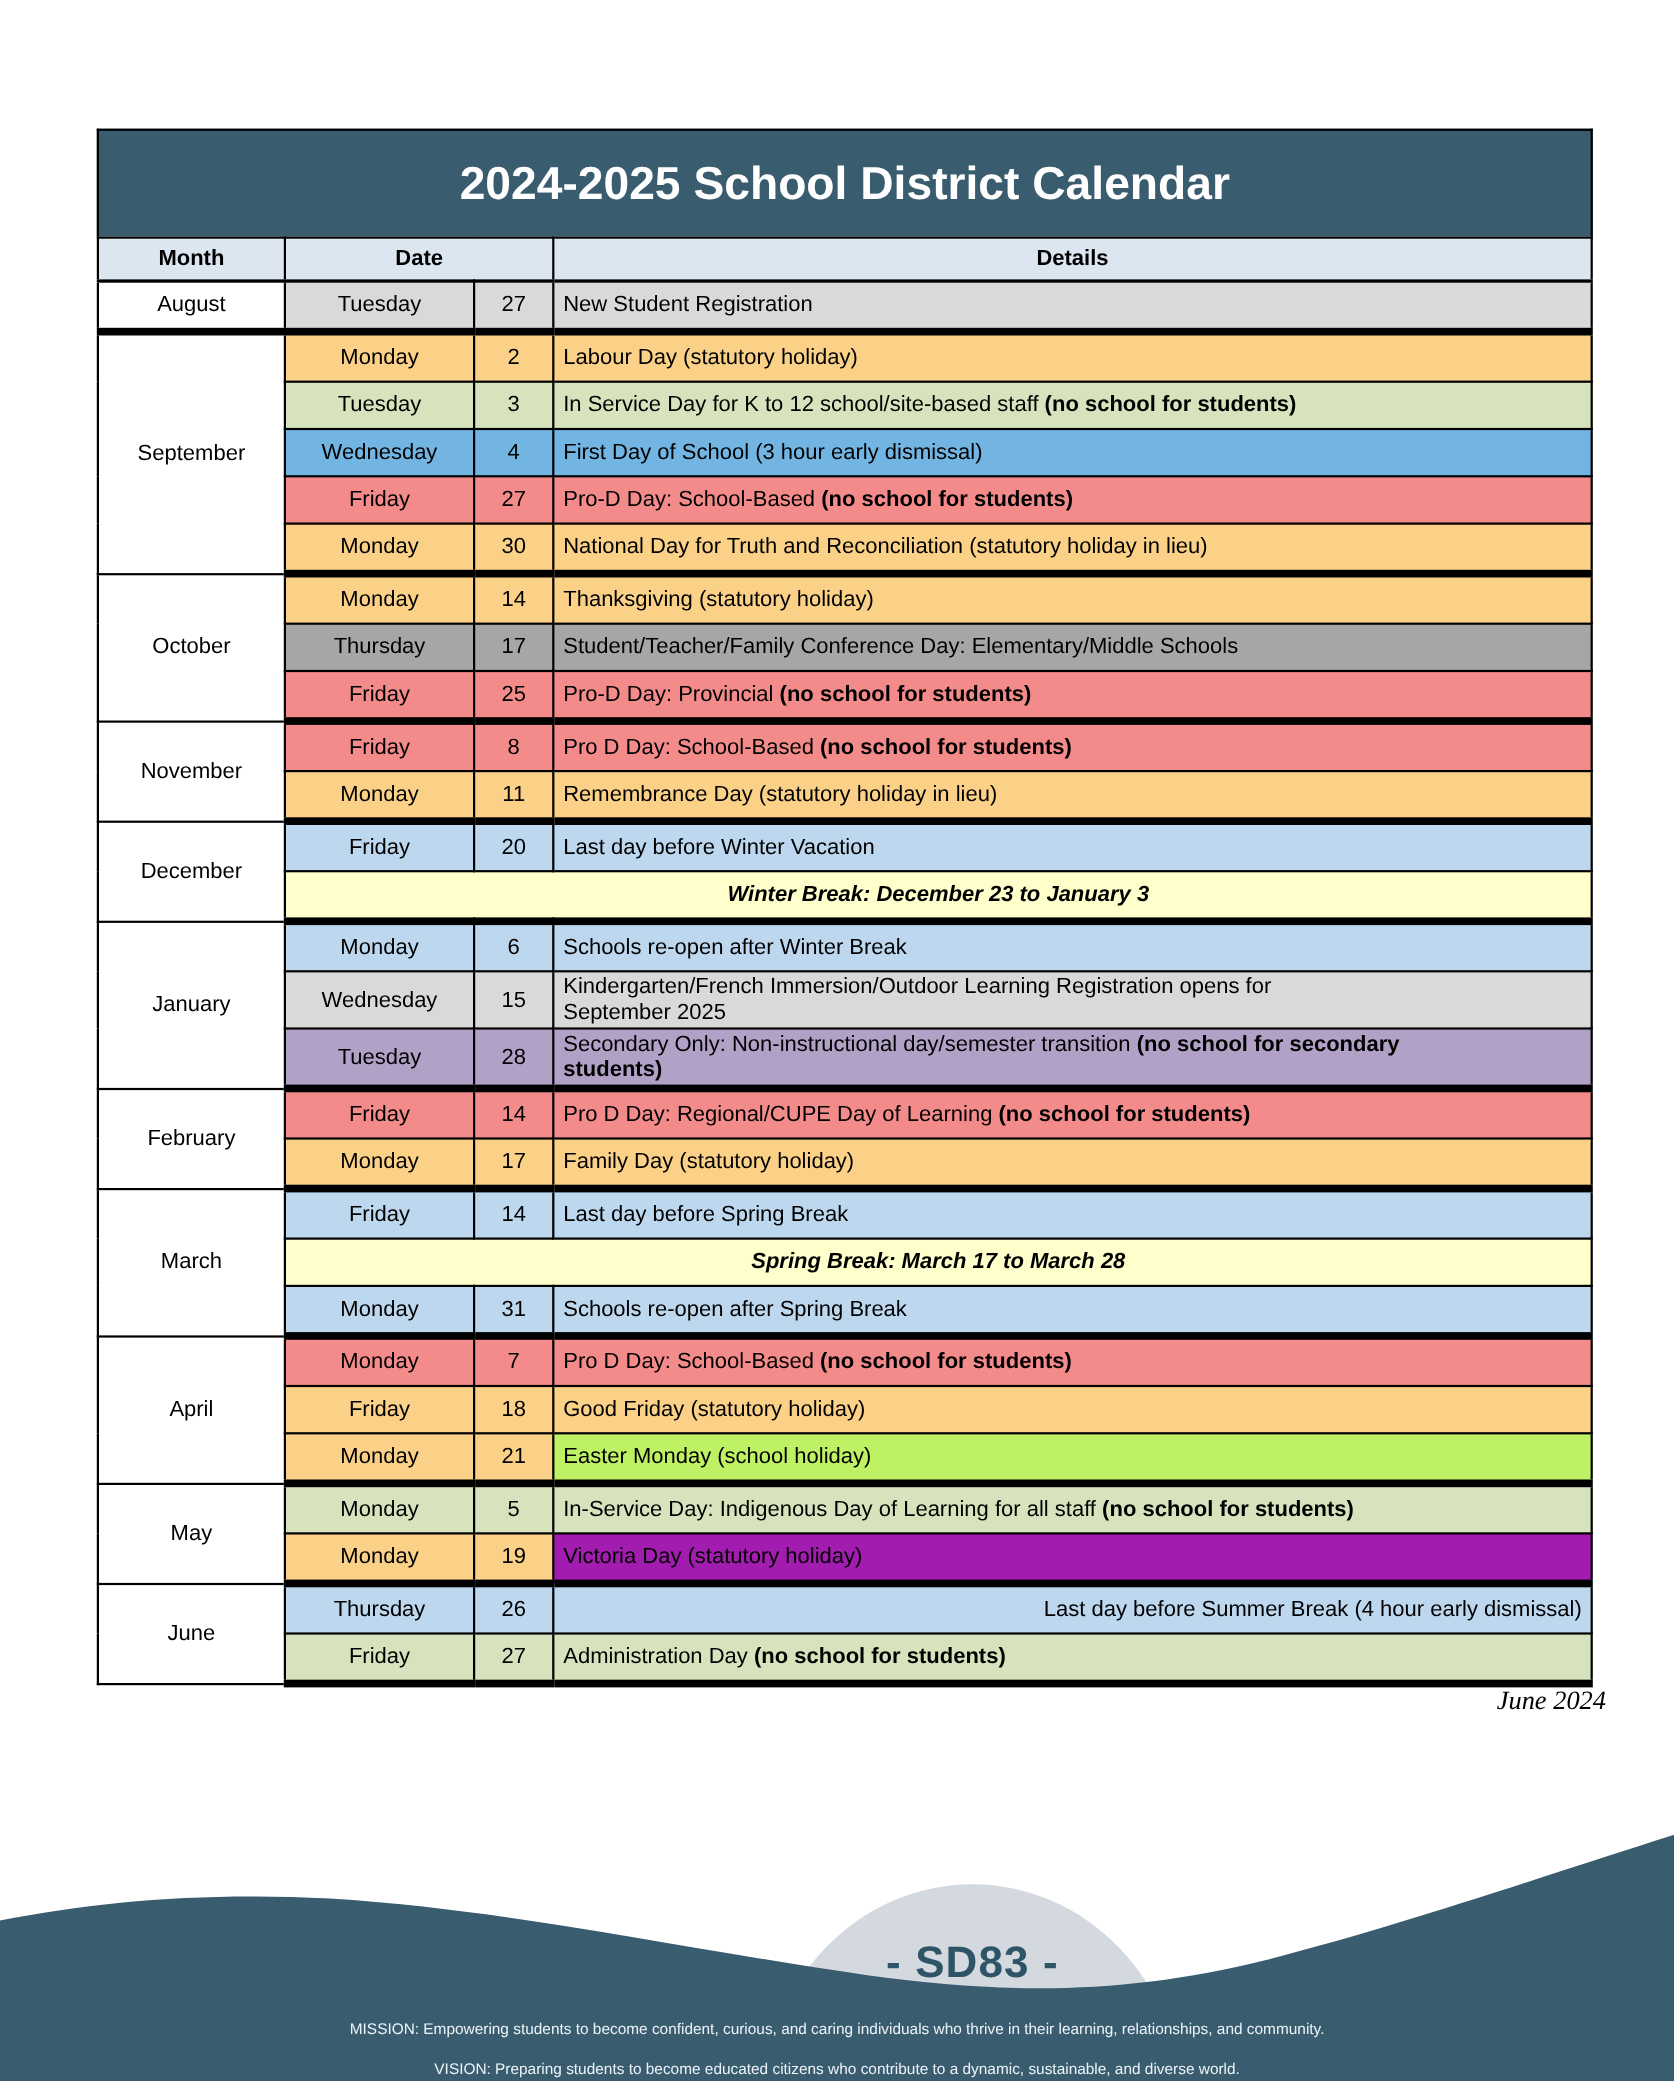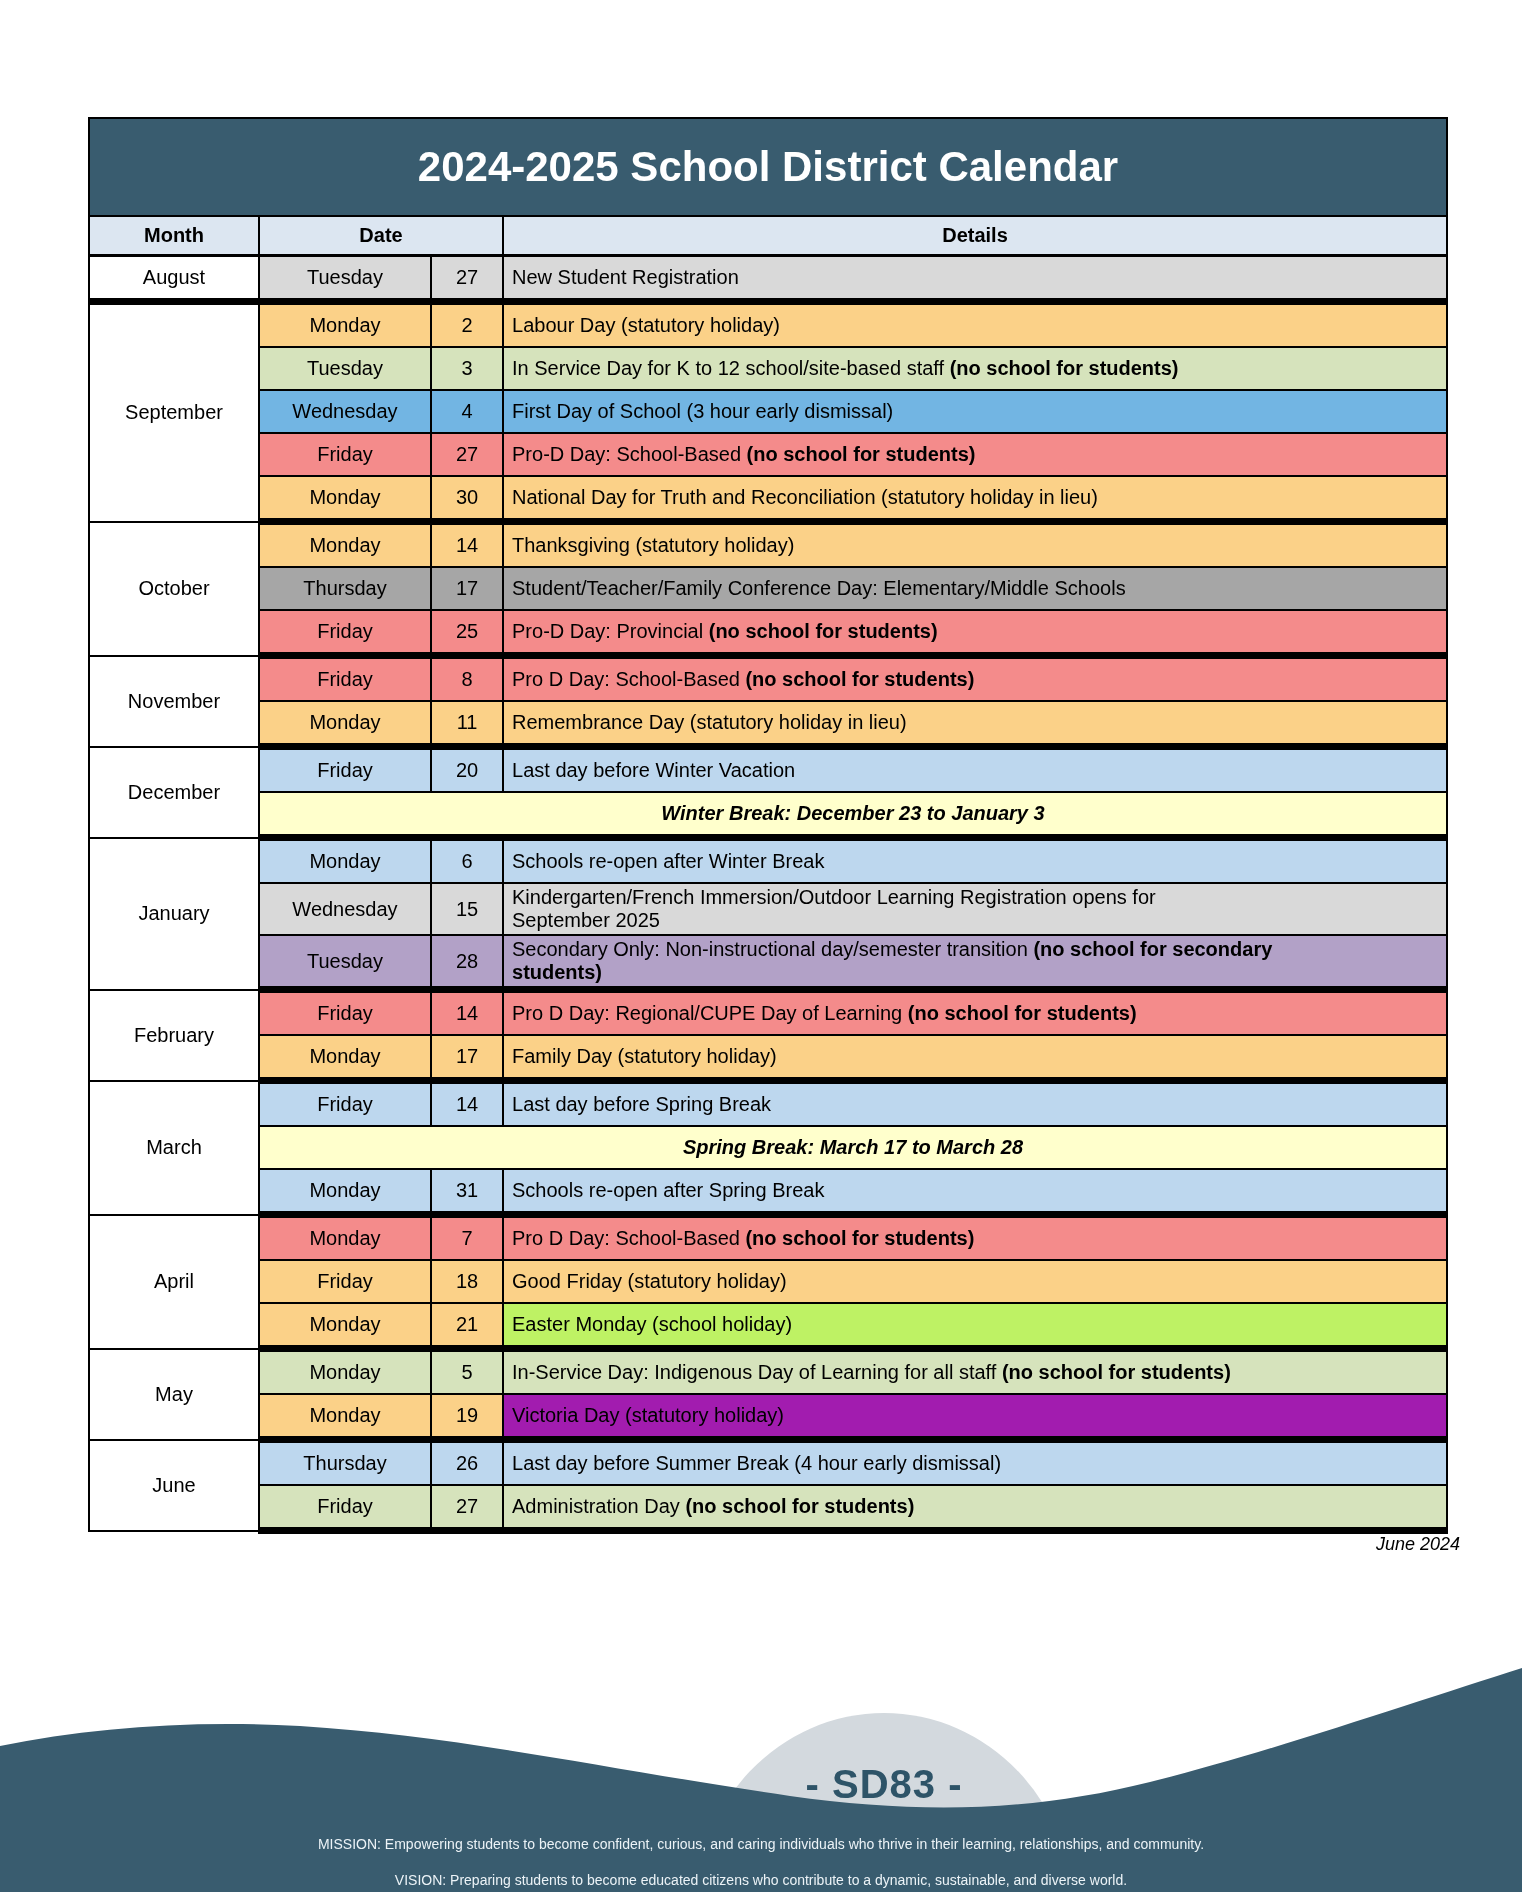--- a/index.html
+++ b/index.html
@@ -24,21 +24,21 @@
   }
   table.cal td { font-size:20px; height:37px; padding:2px 8px; vertical-align:middle; }
   td.month-cell { background:#fff; text-align:center; font-size:21px; border-bottom-width:7px; padding:2px 2px; }
   td.day-cell   { text-align:center; }
   td.num-cell   { text-align:center; padding:2px 2px; }
   td.details-cell { text-align:left; white-space:pre-line; }
   td.break-cell { text-align:center; font-weight:bold; font-style:italic; }
   tr.month-end td { border-bottom-width:7px; }
   .footer-note {
     position:absolute; left:88px; top:1534px; width:1372px;
-    text-align:right; font-style:italic; font-size:18px; color:#000;
+    text-align:right; font-style:italic; font-size:24px; color:#000;font-family:Liberation Serif, serif;
   }
   .banner { position:absolute; left:0; top:1656px; width:1522px; height:312px; }
   .banner svg { position:absolute; left:0; top:0; }
   .sd83 {
     position:absolute; top:106px; left:884px; transform:translateX(-50%);
     font-size:40px; font-weight:bold; color:#2E5468; letter-spacing:1px; white-space:nowrap;
   }
   .banner-line { position:absolute; left:0; width:100%; text-align:center; color:#ECF3F7; font-size:14px; }
   .mission { top:180px; }
   .vision  { top:216px; }
@@ -199,21 +199,21 @@
         </tr>
         <tr class="month-end">
           <td class="day-cell" style="background: rgb(251, 209, 136);">Monday</td>
           <td class="num-cell" style="background: rgb(251, 209, 136);">19</td>
           <td class="details-cell" style="background: #a21caf;">Victoria Day (statutory holiday)</td>
         </tr>
         <tr>
           <td class="month-cell" rowspan="2">June</td>
           <td class="day-cell" style="background: rgb(189, 215, 238);">Thursday</td>
           <td class="num-cell" style="background: rgb(189, 215, 238);">26</td>
-          <td class="details-cell" style="background: rgb(189, 215, 238);">Last day before Summer Break (4 hour early dismissal)</td>
+          <td class="details-cell" style="background: rgb(189, 215, 238); text-align: right;">Last day before Summer Break (4 hour early dismissal)</td>
         </tr>
         <tr class="month-end">
           <td class="day-cell" style="background: rgb(214, 227, 188);">Friday</td>
           <td class="num-cell" style="background: rgb(214, 227, 188);">27</td>
           <td class="details-cell" style="background: rgb(214, 227, 188);">Administration Day <b>(no school for students)</b></td>
         </tr>
       </tbody>
   </table>
 </div>
 

